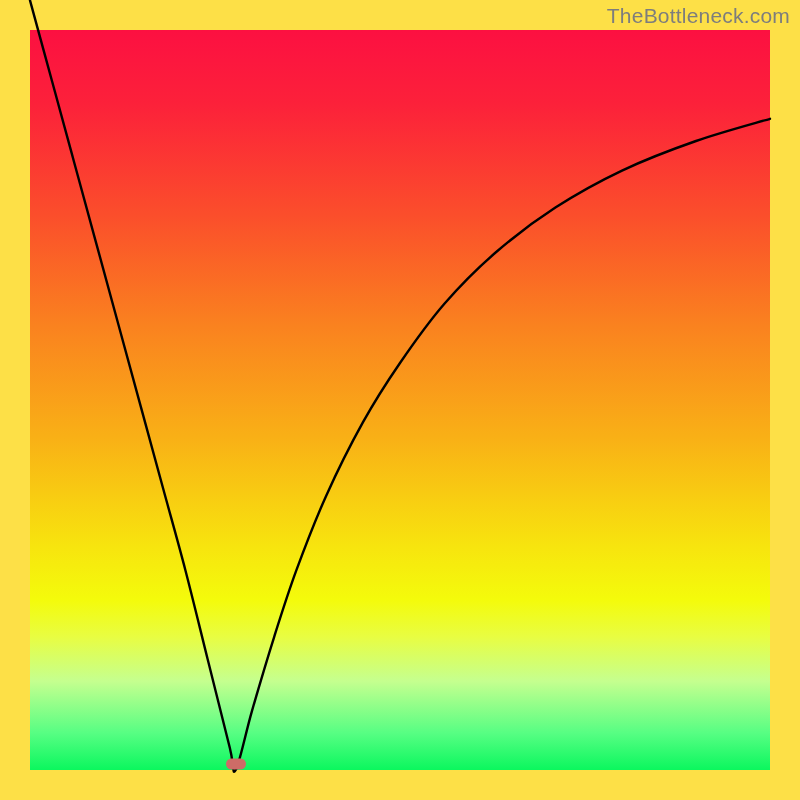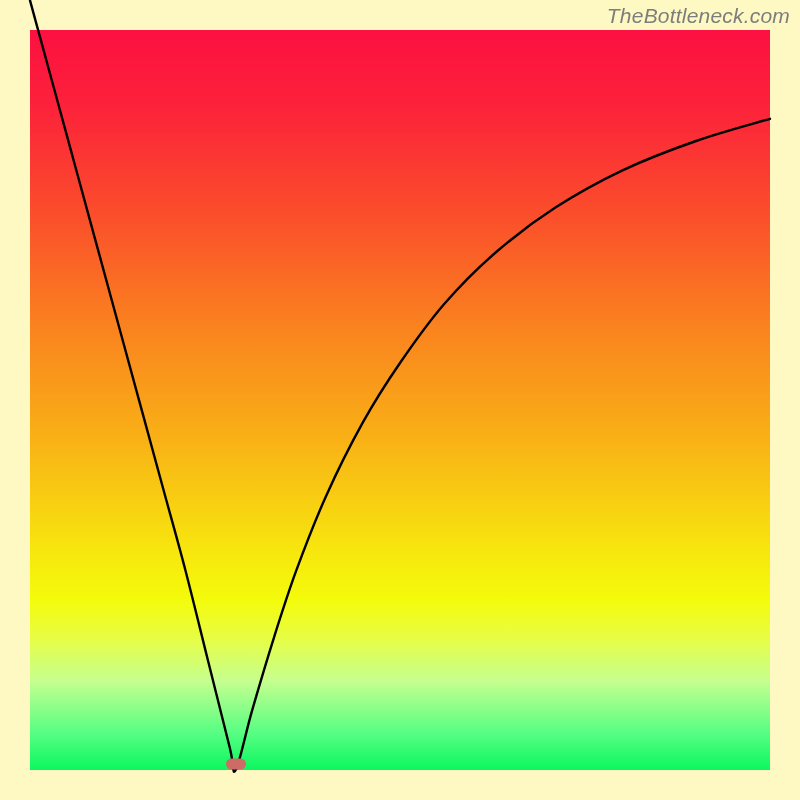--- a/index.html
+++ b/index.html
@@ -8,22 +8,21 @@
     width: 800px;
     height: 800px;
     overflow: hidden;
     background: #000;
     font-family: Arial, Helvetica, sans-serif;
   }
   .frame {
     position: relative;
     width: 800px;
     height: 800px;
-    background: #fef9c3;
-    font-style: italic;
+    background: #fde047;
   }
   .plot-area {
     position: absolute;
     left: 30px;
     top: 30px;
     width: 740px;
     height: 740px;
     
     background: linear-gradient(to bottom,
       #fc1041 0%,

